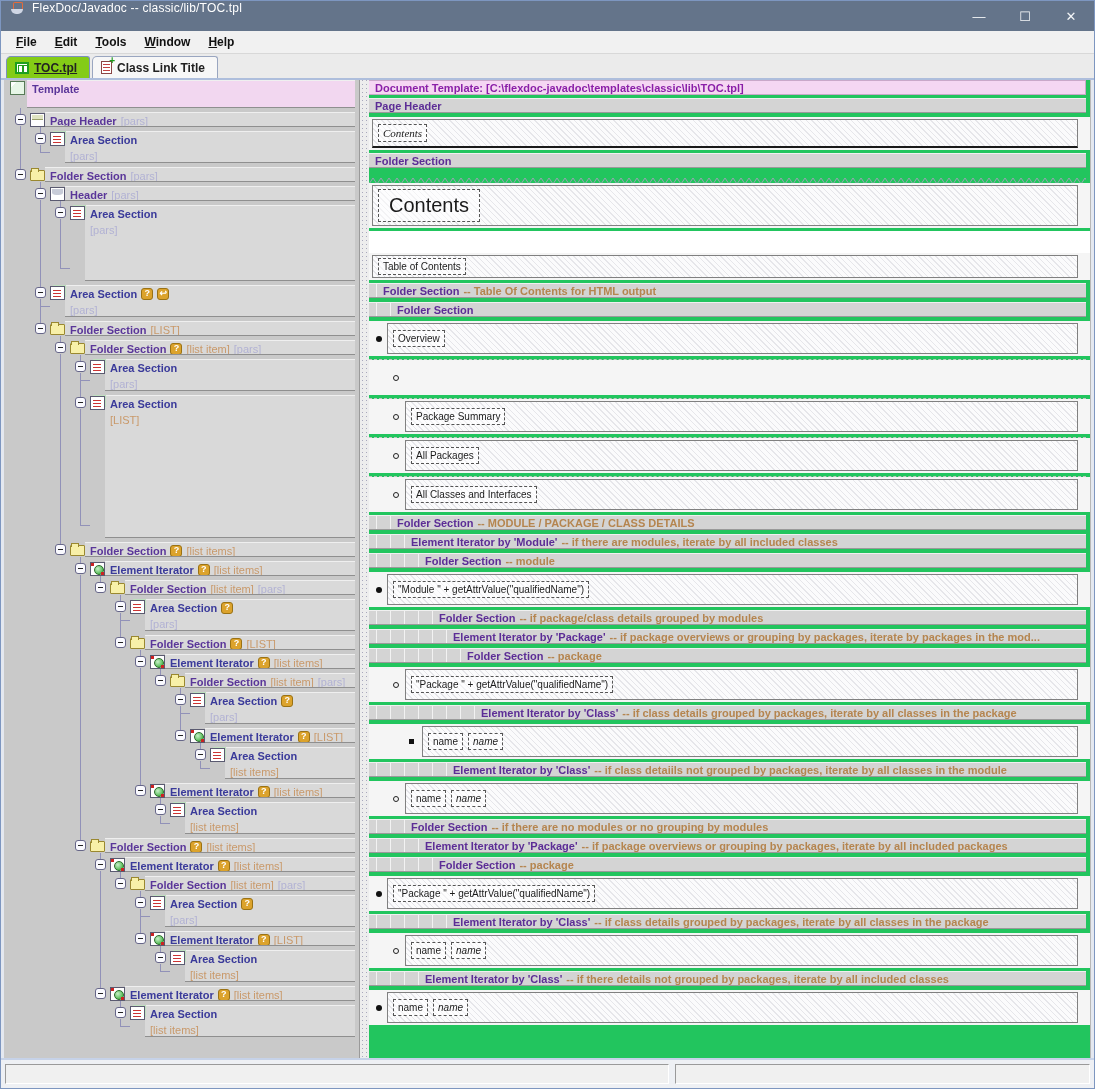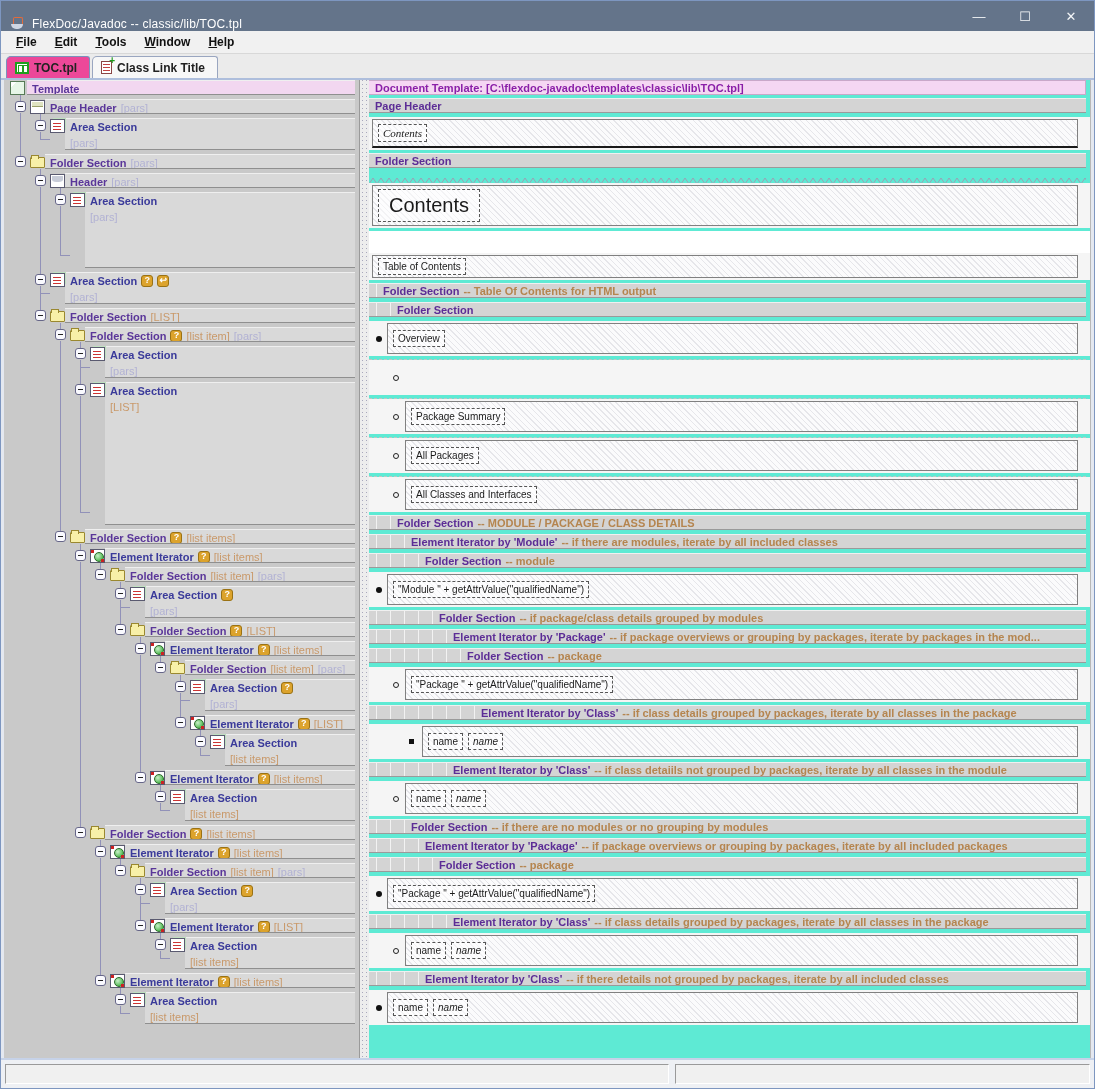--- a/index.html
+++ b/index.html
@@ -1,34 +1,34 @@
 <!DOCTYPE html>
 <html><head>
 <meta charset="utf-8">
 <style>
   html,body{margin:0;padding:0;background:#9aa4b0;}
   *{box-sizing:border-box;font-family:"Liberation Sans",sans-serif;}
   .win{width:1095px;height:1089px;background:#eceef0;border:1px solid #7d96c0;display:flex;flex-direction:column;overflow:hidden;}
   
-  .titlebar{height:30px;background:#64748a;display:flex;align-items:flex-end;color:#fff;flex:0 0 auto;}
+  .titlebar{height:30px;background:#64748a;display:flex;align-items:flex-start;color:#fff;flex:0 0 auto;}
   .java-icon{width:15px;height:15px;margin:0 7px 0 9px;position:relative;}
   .java-icon::before{content:"";position:absolute;left:3px;top:1px;width:8px;height:6px;border:1px solid #e46b3a;border-radius:2px 2px 0 0;border-bottom:none;}
   .java-icon::after{content:"";position:absolute;left:1px;bottom:2px;width:12px;height:5px;background:#cfd6e4;border-radius:0 0 5px 5px;}
   .title-text{font-size:12px;letter-spacing:.2px;}
   .win-controls{margin-left:auto;display:flex;height:100%;}
   .win-btn{width:46px;height:100%;display:flex;align-items:center;justify-content:center;font-size:13px;color:#f4f6f8;}
   
   .menubar{height:23px;background:#f1f1f1;border-bottom:1px solid #d8d8d8;display:flex;align-items:center;padding-left:6px;flex:0 0 auto;}
   .menu-item{font-size:12px;font-weight:bold;color:#111;padding:2px 9px;}
   .menu-item u{text-decoration:underline;}
   
   .tabbar{height:26px;background:#ebebeb;display:flex;align-items:flex-end;padding-left:5px;border-bottom:2px solid #aebedc;flex:0 0 auto;}
   .tab{display:flex;align-items:center;gap:5px;height:22px;padding:0 12px 0 8px;font-size:12px;font-weight:bold;color:#222;
        border:1px solid #9aa6c0;border-bottom:none;border-radius:5px 3px 0 0;background:#f7f7f7;margin-right:2px;}
-  .tab.active{background:#ec4899;border-color:#7c90bc;}
+  .tab.active{background:#84cc16;border-color:#7c90bc;text-decoration:underline;}
   .tab-ic{display:inline-block;position:relative;}
   .tab-icon-toc{width:14px;height:12px;background:#fff;border:2px solid #1e9e1e;}
   .tab-icon-toc::before{content:"";position:absolute;left:1px;top:1px;width:3px;height:6px;border:1px solid #1e9e1e;}
   .tab-icon-toc::after{content:"";position:absolute;left:6px;top:1px;width:3px;height:6px;border:1px solid #1e9e1e;}
   .tab-icon-class{width:11px;height:13px;background:#fff;border:1px solid #8a4444;}
   .tab-icon-class::before{content:"";position:absolute;left:1px;top:2px;right:1px;height:8px;
       background:repeating-linear-gradient(180deg,#c04040 0 1px,transparent 1px 3px);}
   .tab-icon-class::after{content:"+";position:absolute;right:-4px;top:-7px;color:#1a9a1a;font-weight:bold;font-size:10px;}
   
   .main{flex:1 1 auto;display:flex;overflow:hidden;border-left:3px solid #e4e8f0;border-right:3px solid #e4e8f0;background:#fff;}
@@ -62,21 +62,21 @@
   .icon-element-iterator::before{content:"";position:absolute;left:3px;top:2px;width:8px;height:8px;border-radius:50%;
       background:radial-gradient(circle at 35% 35%,#c8f0c8,#55bb55 70%);border:1px solid #2a6a2a;}
   .icon-element-iterator::after{content:"";position:absolute;left:0px;top:0px;width:3px;height:3px;background:#cc2222;box-shadow:10px 9px 0 #cc2222;}
   .guide{position:absolute;width:0;border-left:1px solid #9191b8;z-index:1;}
   .elbow{position:absolute;width:10px;border-left:1px solid #9191b8;border-bottom:1px solid #9191b8;z-index:1;}
   
   .divider{width:9px;flex:0 0 auto;background:#ededed;
      background-image:repeating-linear-gradient(180deg,#a8a8bc 0 1px,transparent 1px 4px),repeating-linear-gradient(180deg,#a8a8bc 0 1px,transparent 1px 4px);
      background-size:1px 100%,1px 100%;background-position:2px 0,6px 0;background-repeat:no-repeat;}
   
-  .docpanel{flex:1 1 auto;background:#5eead4;overflow:hidden;padding:0;position:relative;border-right:1px solid #b8b8b8;}
+  .docpanel{flex:1 1 auto;background:#22c55e;overflow:hidden;padding:0;position:relative;border-right:1px solid #b8b8b8;}
   .doc-title{height:15px;background:#f5d7f3;border:1px solid #c9a8c9;border-left:none;display:flex;align-items:center;margin:0 4px 2px 0;padding-left:6px;
              font-size:11px;font-weight:bold;color:#8a1fa8;margin-bottom:3px;}
   .dbar{height:15px;background:#d4d4d4;border-top:1px solid #f0f0f0;border-bottom:1px solid #9a9a9a;margin:0 4px 4px 0;display:flex;align-items:center;white-space:nowrap;overflow:hidden;}
   .dcell{height:100%;flex:0 0 auto;border-right:1px solid #f2f2f2;}
   .dcell.first{width:8px;} .dcell.rest{width:14px;}
   .dlabel{font-size:11px;font-weight:bold;color:#5c2d96;margin-left:6px;}
   .dnote{font-size:11px;font-weight:bold;color:#b5854f;margin-left:4px;}
   .drow{position:relative;margin:0 0 3px 0;background:#f5f5f5;}
   .dbox{position:absolute;top:2px;bottom:2px;right:12px;border:1px solid #808080;
         background:#fbfbfc;background-image:repeating-linear-gradient(45deg,#e6e6ea 0 1px,transparent 1px 4px);
@@ -127,21 +127,21 @@
         <span>TOC.tpl</span>
       </div>
       <div class="tab">
         <span class="tab-ic tab-icon-class"></span>
         <span>Class Link Title</span>
       </div>
     </div>
 
   <div class="main">
     <div class="treepanel" id="treepanel">
-        <div class="trow" style="height: 15px;">
+        <div class="trow" style="height: 28px;">
           <span class="ticon icon-template" style="left: 6px;"></span>
           <div class="tblock sel" style="left: 23px;">
             <div class="tline1">
               <span class="tlabel c-purple">Template</span>
             </div>
           </div>
         </div>
         <div class="trow" style="height: 15px;">
           <div class="guide" style="left: 16px; top: -4px; height: 8px;"></div>
           <div class="guide" style="left: 16px; top: 14px; bottom: -4px;"></div>

